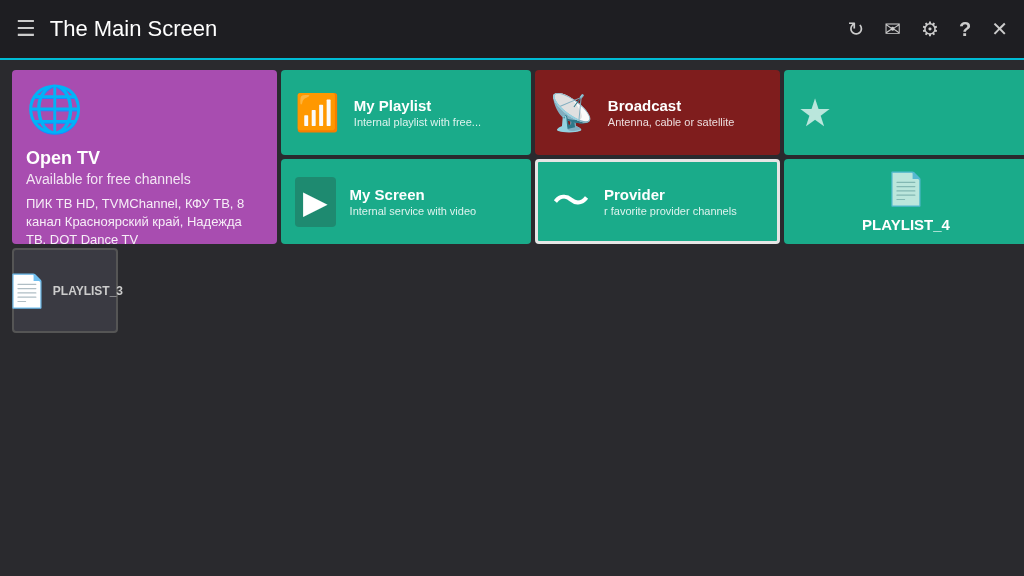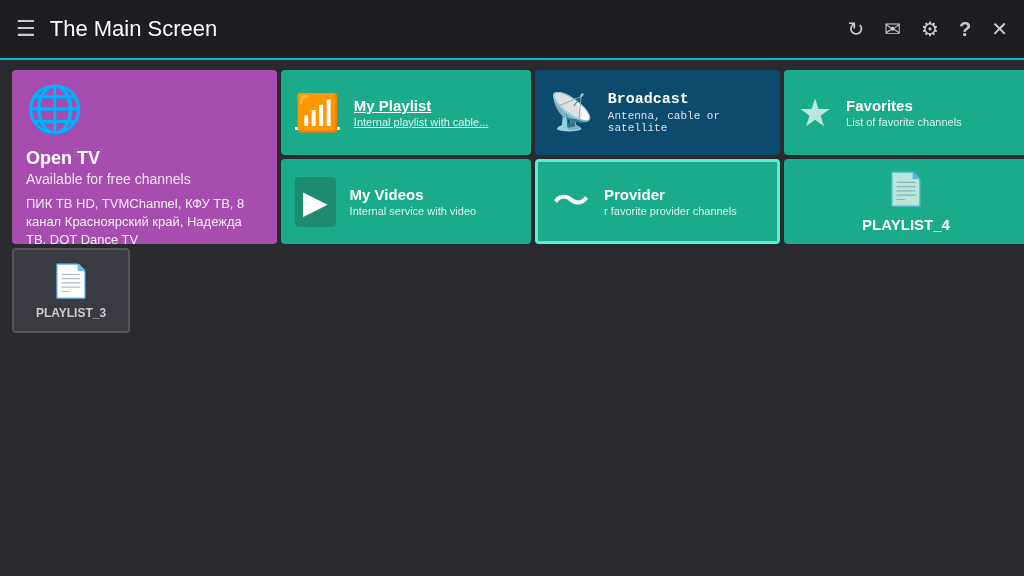--- a/index.html
+++ b/index.html
@@ -70,25 +70,25 @@
     }
 
     .card-open-tv {
       background: #a84db0;
       grid-row: 1 / 3;
       flex-direction: column;
       align-items: flex-start;
       gap: 8px;
     }
 
-    .card-my-playlist { background: #1aab8a; text-decoration: underline; }
-    .card-broadcast { background: #0c4a6e; font-family: Liberation Mono, monospace; }
+    .card-my-playlist { background: #1aab8a; }
+    .card-broadcast { background: #7f1d1d; }
     .card-favorites { background: #1aab8a; }
     .card-my-videos { background: #1aab8a; }
-    .card-provider { background: #1aab8a; border: 3px solid #5eead4; }
+    .card-provider { background: #1aab8a; border: 3px solid #e5e5e5; }
     .card-playlist4 { background: #1aab8a; }
 
     .card-icon {
       font-size: 36px;
       flex-shrink: 0;
     }
 
     .card-open-tv .card-icon {
       font-size: 46px;
       margin-bottom: 4px;
@@ -109,24 +109,24 @@
 
     
     .playlist-row {
       display: flex;
       gap: 4px;
       padding: 4px 12px 0 12px;
     }
 
     .card-playlist3 {
       background: #3a3a42;
-      width: 118px;
+      width: 106px;
       height: 85px;
       display: flex;
-      flex-direction: column;
+      flex-direction: row;
       align-items: center;
       justify-content: center;
       border-radius: 4px;
       cursor: pointer;
       gap: 6px;
       border: 2px solid #555;
     }
     .card-playlist3 .card-icon { font-size: 32px; color: #aaa; }
     .card-playlist3 .card-title { font-size: 12px; color: #ccc; }
 
@@ -170,44 +170,40 @@
       <span class="card-title">Open TV</span>
       <span class="card-subtitle">Available for free channels</span>
     </div>
     <span class="opentv-channels">ПИК ТВ HD, TVMChannel, КФУ ТВ, 8 канал Красноярский край, Надежда ТВ, DOT Dance TV</span>
   </div>
 
   <div class="card card-my-playlist">
     <span class="card-icon icon-bars"></span>
     <div class="card-text">
       <span class="card-title">My Playlist</span>
-      <span class="card-subtitle">Internal playlist with cable...</span>
+      <span class="card-subtitle">Internal playlist with free...</span>
     </div>
   </div>
 
   <div class="card card-broadcast">
     <span class="card-icon icon-antenna"></span>
     <div class="card-text">
       <span class="card-title">Broadcast</span>
       <span class="card-subtitle">Antenna, cable or satellite</span>
     </div>
   </div>
 
   <div class="card card-favorites">
     <span class="card-icon icon-star" style="font-size:38px;color:rgba(255,255,255,0.7)"></span>
-    <div class="card-text">
-      <span class="card-title">Favorites</span>
-      <span class="card-subtitle">List of favorite channels</span>
-    </div>
   </div>
 
   <div class="card card-my-videos">
     <span class="card-icon icon-play" style="font-size:32px;background:#1e8a70;padding:6px 8px;border-radius:4px"></span>
     <div class="card-text">
-      <span class="card-title">My Videos</span>
+      <span class="card-title">My Screen</span>
       <span class="card-subtitle">Internal service with video</span>
     </div>
   </div>
 
   <div class="card card-provider">
     <span class="card-icon icon-provider"></span>
     <div class="card-text">
       <span class="card-title">Provider</span>
       <span class="card-subtitle">r favorite provider channels</span>
     </div>

